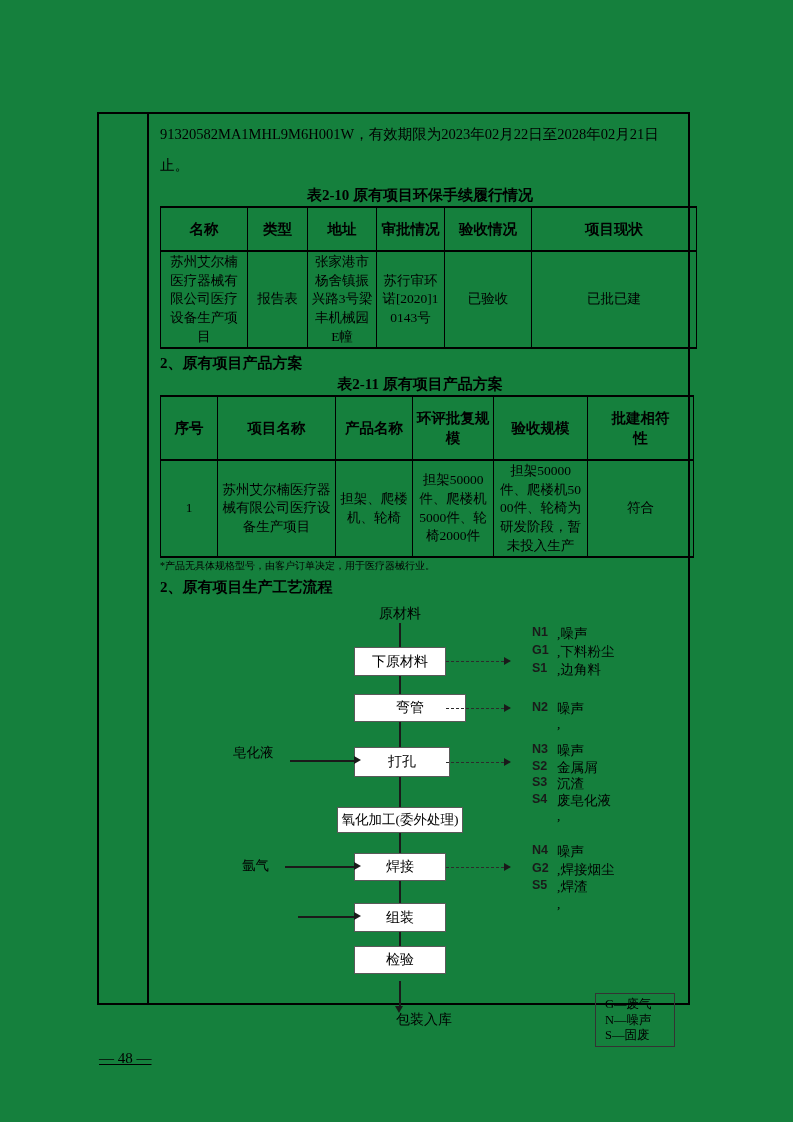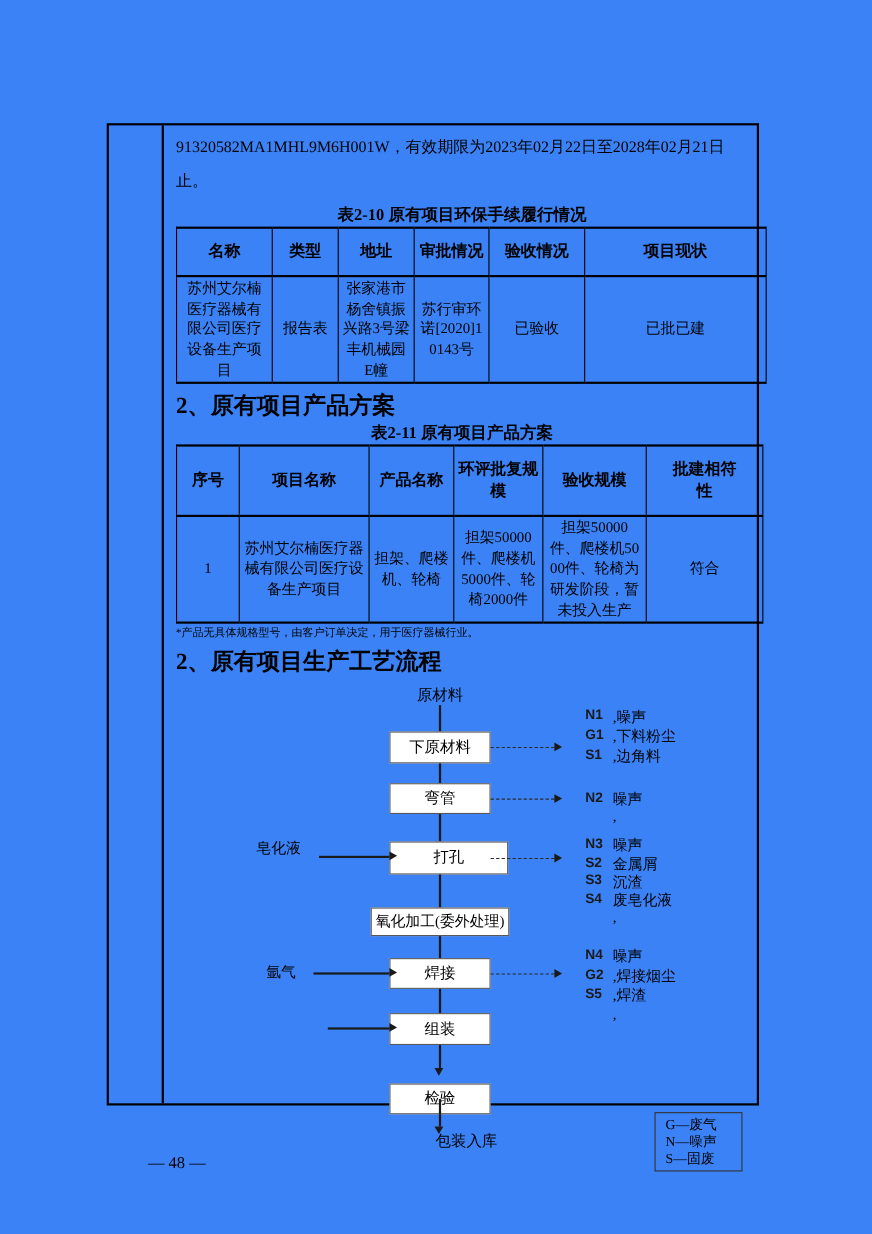--- a/index.html
+++ b/index.html
@@ -1,18 +1,18 @@
 <!DOCTYPE html>
 <html><head>
 <meta charset="utf-8">
 <style>
   * { box-sizing: border-box; }
   html,body { margin:0; padding:0; background:#ffffff; }
   .page {
-    position:relative; width:793px; height:1122px; background:#3b82f6;
+    position:relative; width:793px; height:1122px; background:#15803d;
     font-family:"Liberation Serif", serif; color:#000; overflow:hidden;
   }
   
   .frame {
     position:absolute; left:97px; top:112px; width:593px; height:893px;
     border:2px solid #000;
   }
   .leftcol {
     position:absolute; left:0; top:0; width:50px; height:100%;
     border-right:2px solid #000;
@@ -30,21 +30,21 @@
   }
   th { font-size:14.5px; font-weight:700; padding:11px 2px; }
   .t-env thead th, .t-prod thead th { border-top:2.5px solid #000; border-bottom:2px solid #000; }
   .t-env tbody td, .t-prod tbody td { border-bottom:2px solid #000; }
   .t-env thead th { height:23px; }
   .t-env tbody td { height:90px; }
   .t-prod thead th { height:39px; }
   .t-prod tbody td { height:89px; }
   .wrapspan { display:inline-block; width:4.3em; }
   .footnote { font-size:10px; margin:1px 0 0 0; text-align:left; }
-  .sechead  { font-size:21px; font-weight:700; margin:5px 0 2px 0; text-align:left; }
+  .sechead  { font-size:15px; font-weight:700; margin:5px 0 2px 0; text-align:left; }
 
   
   .flow { position:relative; height:462px; margin-top:1px; }
   .fbox {
     position:absolute; border:1.6px solid #595959; background:#fff;
     display:flex; align-items:center; justify-content:center; font-size:14px;
   }
   .flabel { position:absolute; font-size:14px; text-align:center; }
   .varrow { position:absolute; width:1.6px; background:#1a1a1a; }
   .varrow::after {
@@ -72,21 +72,21 @@
   .etext  { font-size:13.5px; }
   .eg1 .eline { height:18px; }
   .eg2 .eline { height:16px; }
   .eg3 .eline { height:16.5px; }
   .eg4 .eline { height:17.5px; }
   .legend {
     position:absolute; left:435px; top:394px; width:80px; height:54px;
     border:1.5px solid #333; padding:3px 0 0 9px; font-size:12.5px; line-height:15.5px;
   }
   .pagenum {
-    position:absolute; left:99px; top:1050px; width:88px; text-align:right; font-size:15px;
+    position:absolute; left:99px; top:1050px; width:88px; text-align:left; font-size:15px;text-decoration:underline;
   }
 </style>
 </head>
 <body>
 
 <div class="page">
   <div class="frame">
     <div class="leftcol"></div>
     <div class="content">
 
@@ -162,36 +162,36 @@
       <div class="sechead">2、原有项目生产工艺流程</div>
 
       <div class="flow">
 
         <div class="flabel" style="left:198px; top:6px; width:84px;">原材料</div>
         <div class="varrow" style="left:239px; top:24px; height:24px;"></div>
 
         <div class="fbox" style="left:194px; top:48px; width:92px; height:29px;">下原材料</div>
         <div class="varrow" style="left:239px; top:77px; height:18px;"></div>
 
-        <div class="fbox" style="left:194px; top:95px; width:92px; height:28px;">弯管</div>
+        <div class="fbox" style="left:194px; top:95px; width:112px; height:28px;">弯管</div>
         <div class="varrow" style="left:239px; top:123px; height:25px;"></div>
 
-        <div class="fbox" style="left:194px; top:148px; width:108px; height:30px;">打孔</div>
+        <div class="fbox" style="left:194px; top:148px; width:96px; height:30px;">打孔</div>
         <div class="varrow" style="left:239px; top:178px; height:30px;"></div>
 
         <div class="fbox" style="left:177px; top:208px; width:126px; height:26px; font-size:13.5px;">氧化加工(委外处理)</div>
         <div class="varrow" style="left:239px; top:234px; height:20px;"></div>
 
         <div class="fbox" style="left:194px; top:254px; width:92px; height:28px;">焊接</div>
         <div class="varrow" style="left:239px; top:282px; height:22px;"></div>
 
         <div class="fbox" style="left:194px; top:304px; width:92px; height:29px;">组装</div>
         <div class="varrow" style="left:239px; top:333px; height:21px;"></div>
 
-        <div class="fbox" style="left:194px; top:368px; width:92px; height:28px;">检验</div>
+        <div class="fbox" style="left:194px; top:347px; width:92px; height:28px;">检验</div>
         <div class="varrow" style="left:239px; top:382px; height:25px;"></div>
 
         <div class="flabel" style="left:216px; top:412px; width:96px;">包装入库</div>
 
         <div class="sidelabel" style="left:73px; top:145px;">皂化液</div>
         <div class="harrow" style="left:130px; top:161px; width:64px;"></div>
 
         <div class="sidelabel" style="left:82px; top:258px;">氩气</div>
         <div class="harrow" style="left:125px; top:267px; width:69px;"></div>
 

